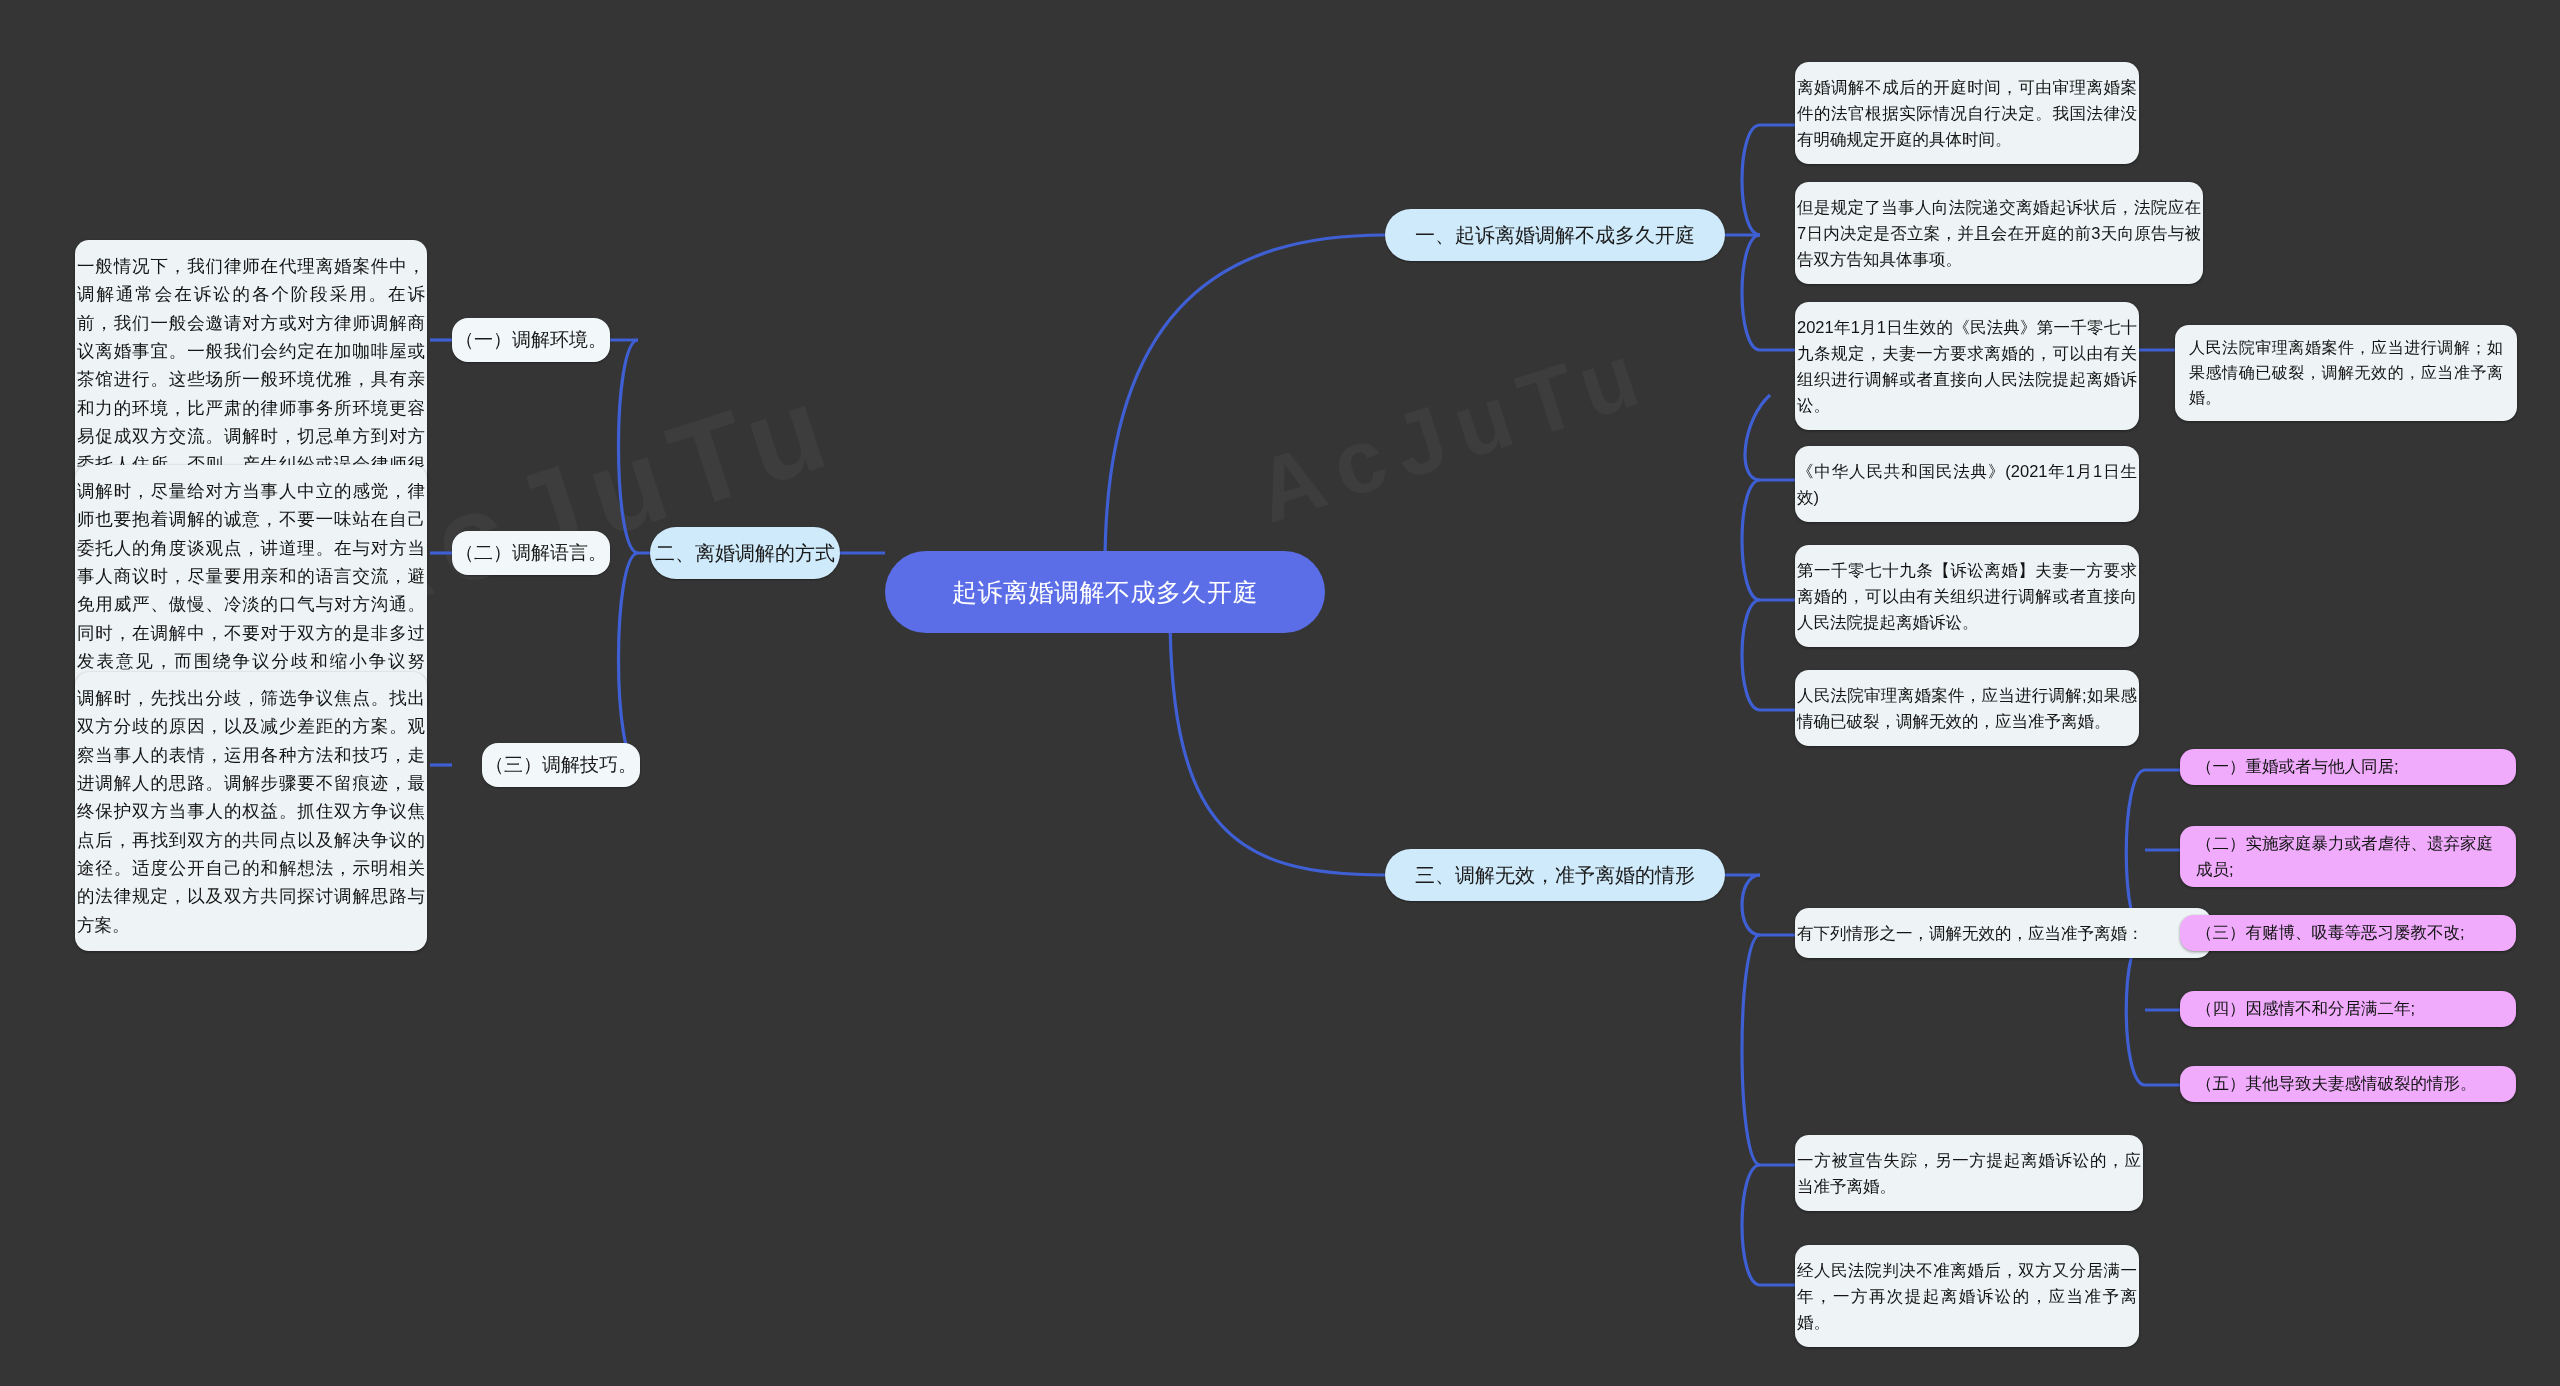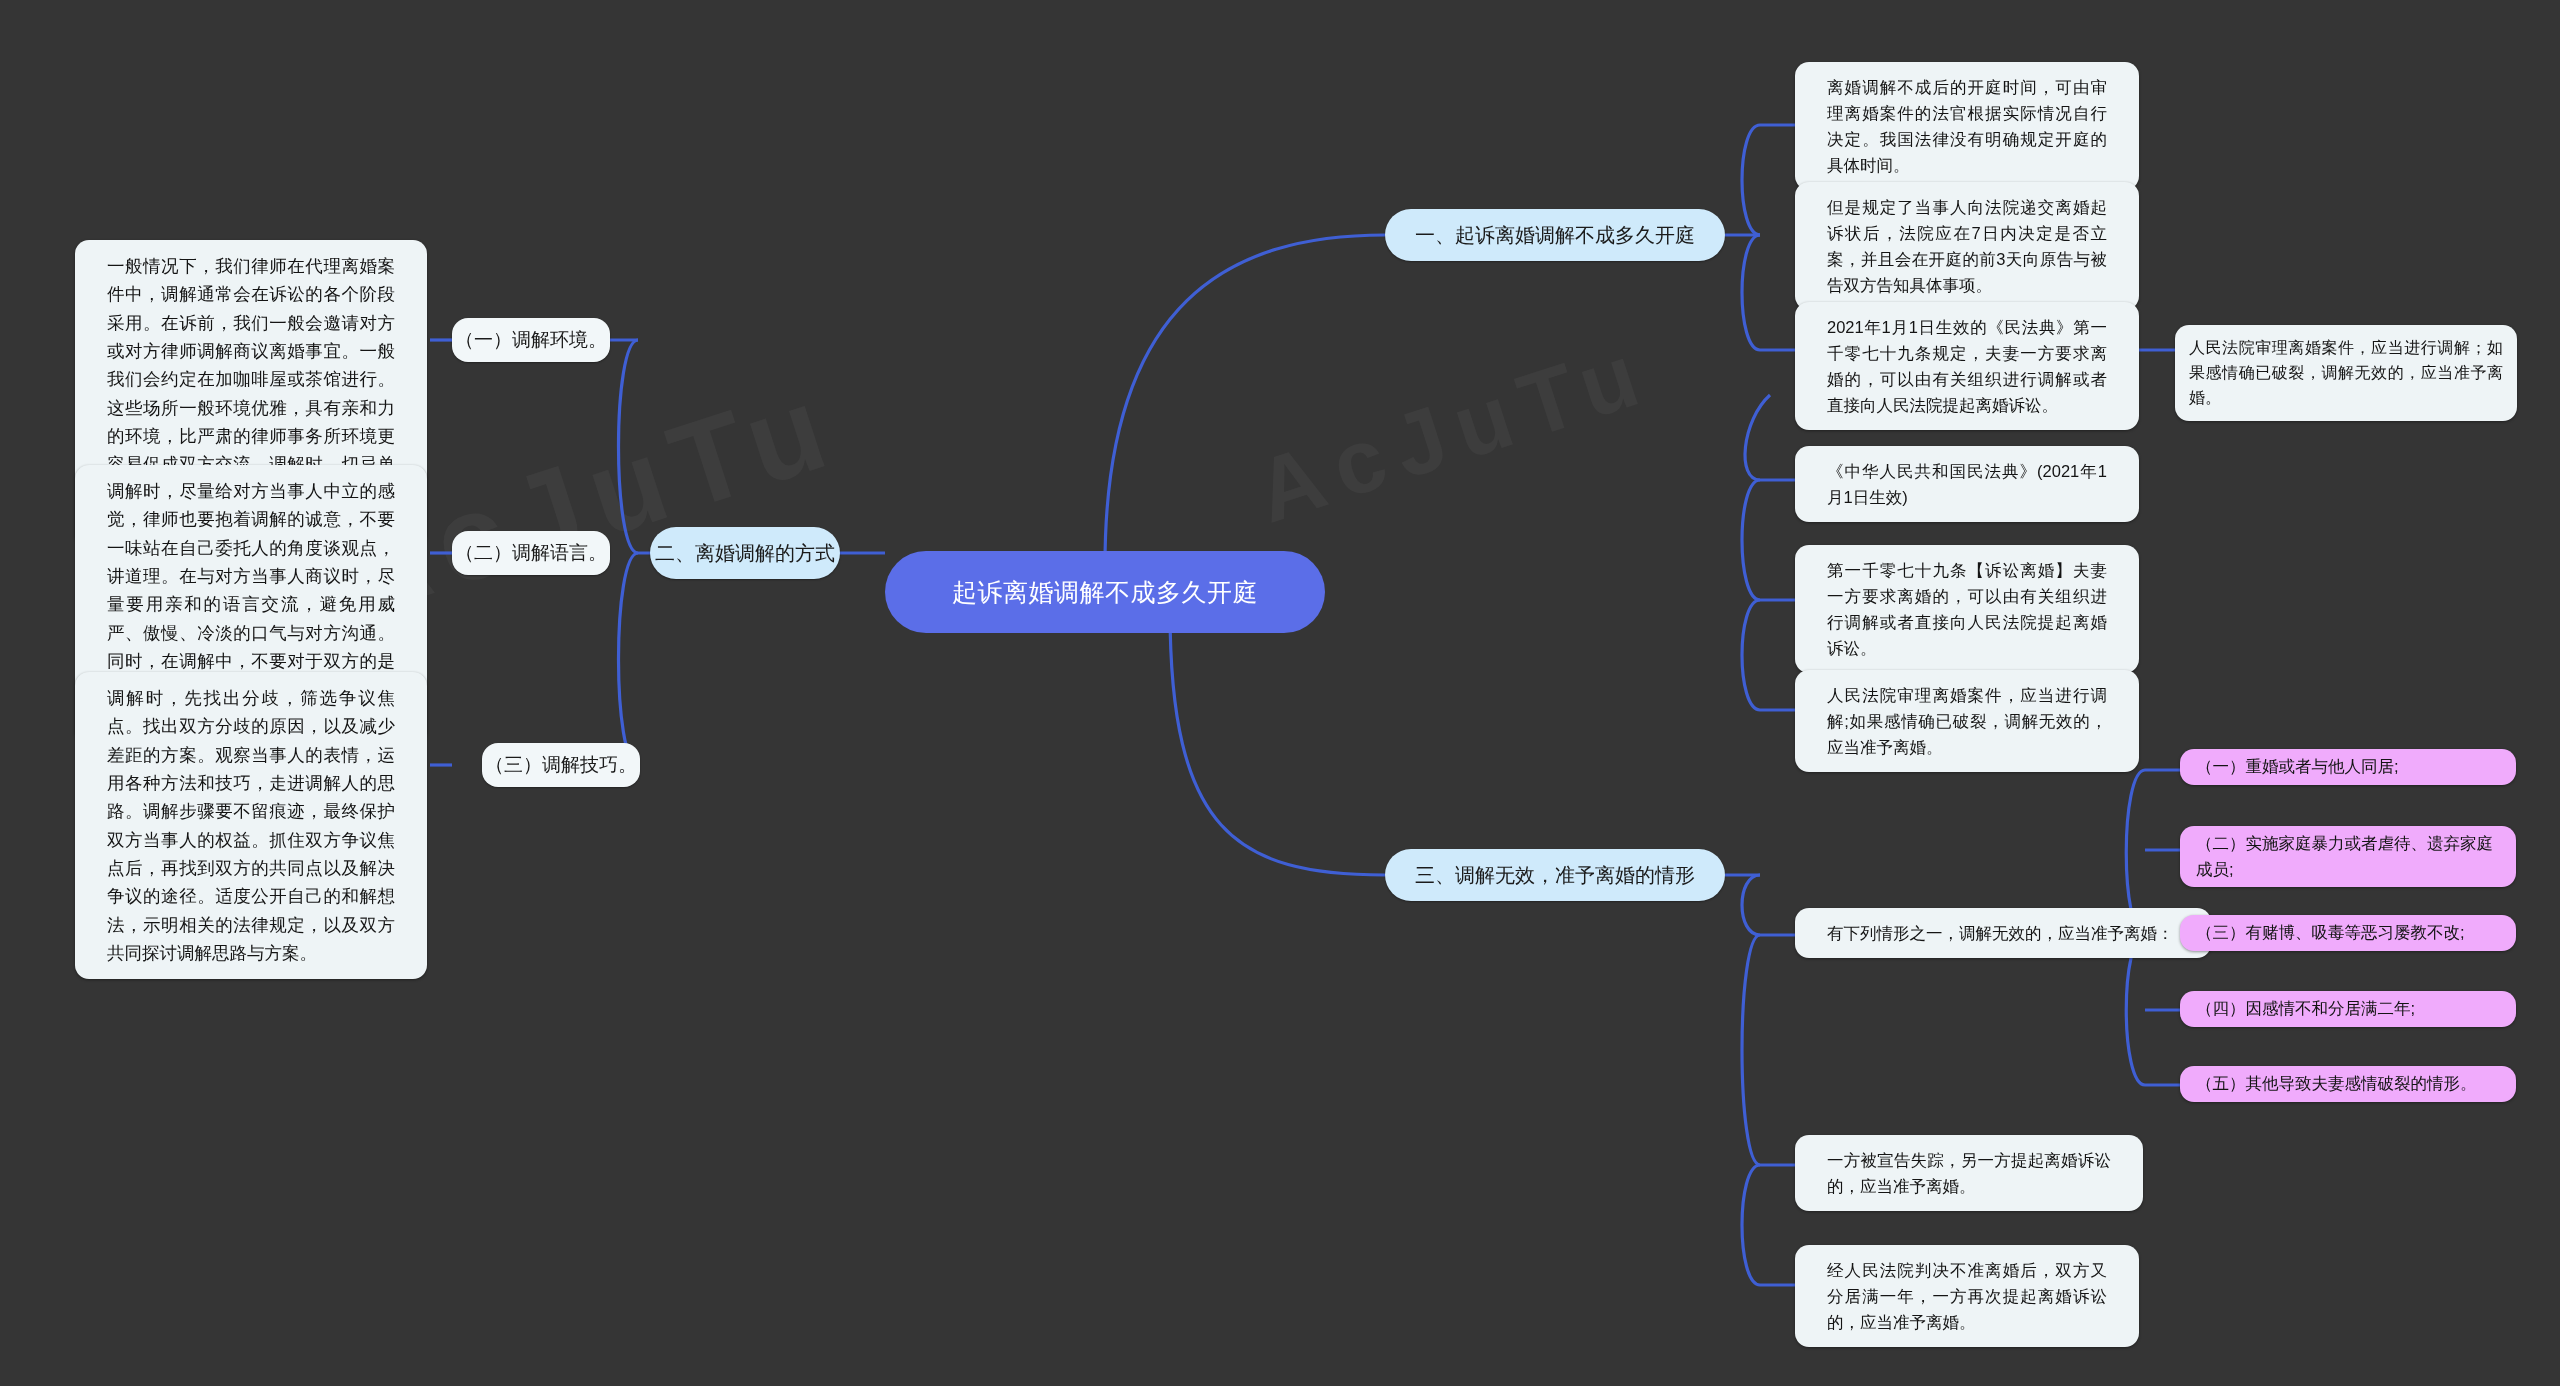--- a/index.html
+++ b/index.html
@@ -31,21 +31,21 @@
   .chip{
     background:#f2f7f9;color:#1b1b1b;border-radius:16px;
     display:flex;align-items:center;justify-content:center;text-align:center;
     font-size:19px;line-height:1.4;padding:3px 18px;white-space:nowrap;
     box-shadow:0 1px 2px rgba(0,0,0,.35);
   }
 
   
   .card{
     background:#eef4f6;color:#141414;border-radius:14px;
-    font-size:17.5px;line-height:1.62;padding:12px 32px;
+    font-size:17.5px;line-height:1.62;padding:12px 2px;
     box-shadow:0 1px 3px rgba(0,0,0,.4);
     text-align:justify;word-break:break-all;
   }
   .card.sm{font-size:16.5px;line-height:1.58;}
   .card.tiny{font-size:16px;line-height:1.55;padding:11px 14px;}
 
   
   .enum{
     background:#f0abfc;color:#141414;border-radius:14px;
     font-size:16.5px;line-height:1.55;padding:5px 16px;
@@ -142,21 +142,21 @@
   <div class="node card" style="left:75px;top:465px;width:352px;">调解时，尽量给对方当事人中立的感觉，律师也要抱着调解的诚意，不要一味站在自己委托人的角度谈观点，讲道理。在与对方当事人商议时，尽量要用亲和的语言交流，避免用威严、傲慢、冷淡的口气与对方沟通。同时，在调解中，不要对于双方的是非多过发表意见，而围绕争议分歧和缩小争议努力。</div>
 
   <div class="node pill" style="left:1385px;top:209px;width:340px;height:52px;">
     <span>一、起诉离婚调解不成多久开庭</span>
   </div>
 
   <div class="node card" style="left:75px;top:672px;width:352px;">调解时，先找出分歧，筛选争议焦点。找出双方分歧的原因，以及减少差距的方案。观察当事人的表情，运用各种方法和技巧，走进调解人的思路。调解步骤要不留痕迹，最终保护双方当事人的权益。抓住双方争议焦点后，再找到双方的共同点以及解决争议的途径。适度公开自己的和解想法，示明相关的法律规定，以及双方共同探讨调解思路与方案。</div>
 
   <div class="node card sm" style="left:1795px;top:62px;width:344px;">离婚调解不成后的开庭时间，可由审理离婚案件的法官根据实际情况自行决定。我国法律没有明确规定开庭的具体时间。</div>
 
-  <div class="node card sm" style="left:1795px;top:182px;width:344px;">但是规定了当事人向法院递交离婚起诉状后，法院应在7日内决定是否立案，并且会在开庭的前3天向原告与被告双方告知具体事项。</div>
+  <div class="node card sm" style="left:1795px;top:182px;width:408px;">但是规定了当事人向法院递交离婚起诉状后，法院应在7日内决定是否立案，并且会在开庭的前3天向原告与被告双方告知具体事项。</div>
 
   <div class="node card sm" style="left:1795px;top:302px;width:344px;">2021年1月1日生效的《民法典》第一千零七十九条规定，夫妻一方要求离婚的，可以由有关组织进行调解或者直接向人民法院提起离婚诉讼。</div>
 
   <div class="node card tiny" style="left:2175px;top:325px;width:342px;">人民法院审理离婚案件，应当进行调解；如果感情确已破裂，调解无效的，应当准予离婚。</div>
 
   <div class="node card sm" style="left:1795px;top:446px;width:344px;">《中华人民共和国民法典》(2021年1月1日生效)</div>
 
   <div class="node card sm" style="left:1795px;top:545px;width:344px;">第一千零七十九条【诉讼离婚】夫妻一方要求离婚的，可以由有关组织进行调解或者直接向人民法院提起离婚诉讼。</div>
 
   <div class="node card sm" style="left:1795px;top:670px;width:344px;">人民法院审理离婚案件，应当进行调解;如果感情确已破裂，调解无效的，应当准予离婚。</div>

